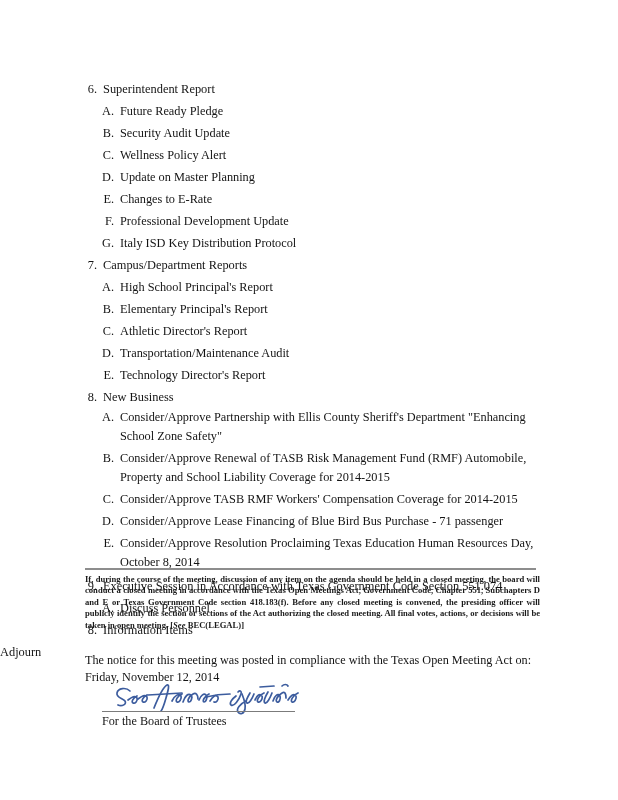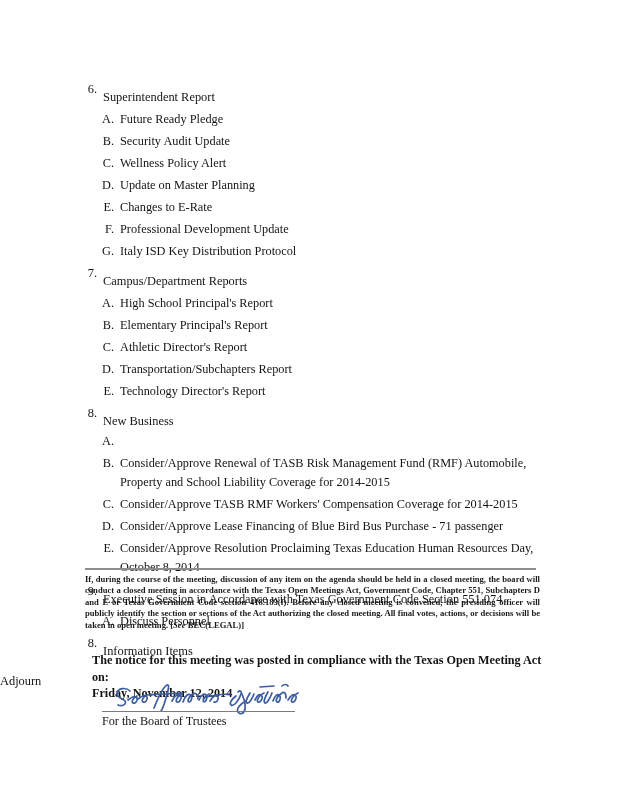--- a/index.html
+++ b/index.html
@@ -45,21 +45,20 @@
     width: 103px;
     flex: 0 0 103px;
     text-align: right;
     padding-right: 6px;
     box-sizing: border-box;
     white-space: nowrap;
   }
   .num-text {
     flex: 1 1 auto;
     padding-right: 58px;
-    margin-top: 8px;
   }
 
   .let-row {
     display: flex;
     align-items: flex-start;
     font-size: 12.3px;
     line-height: 22px;
     color: #141414;
   }
   .let-marker {
@@ -104,27 +103,26 @@
     color: #1a1a1a;
     text-align: justify;
   }
   .fineprint i {
     font-style: italic;
   }
 
   
   .posting {
     position: absolute;
-    left: 92px;
+    left: 85px;
     top: 652px;
     width: 460px;
     font-size: 12.2px;
     line-height: 16.5px;
     color: #141414;
-    font-weight: bold;
   }
 
   
   .sigblock {
     position: absolute;
     left: 102px;
     top: 684px;
     width: 300px;
     height: 40px;
   }
@@ -205,33 +203,34 @@
     <div class="let-row">
       <span class="let-marker">B.</span>
       <span class="let-text">Elementary Principal's Report</span>
     </div>
     <div class="let-row">
       <span class="let-marker">C.</span>
       <span class="let-text">Athletic Director's Report</span>
     </div>
     <div class="let-row">
       <span class="let-marker">D.</span>
-      <span class="let-text">Transportation/Subchapters Report</span>
+      <span class="let-text">Transportation/Maintenance Audit</span>
     </div>
     <div class="let-row">
       <span class="let-marker">E.</span>
       <span class="let-text">Technology Director's Report</span>
     </div>
 
     <div class="num-row">
       <span class="num-marker">8.</span>
       <span class="num-text">New Business</span>
     </div>
     <div class="let-row multi">
       <span class="let-marker">A.</span>
+      <span class="let-text">Consider/Approve Partnership with Ellis County Sheriff's Department "Enhancing School Zone Safety"</span>
     </div>
     <div class="let-row multi">
       <span class="let-marker">B.</span>
       <span class="let-text">Consider/Approve Renewal of TASB Risk Management Fund (RMF) Automobile, Property and School Liability Coverage for 2014-2015</span>
     </div>
     <div class="let-row multi">
       <span class="let-marker">C.</span>
       <span class="let-text">Consider/Approve TASB RMF Workers' Compensation Coverage for 2014-2015</span>
     </div>
     <div class="let-row multi">

